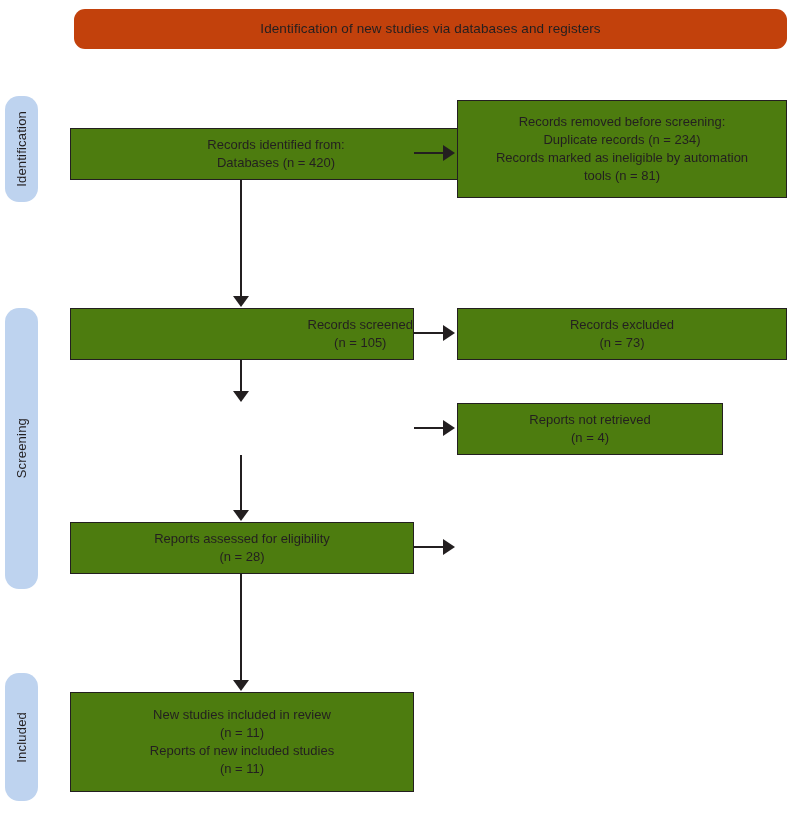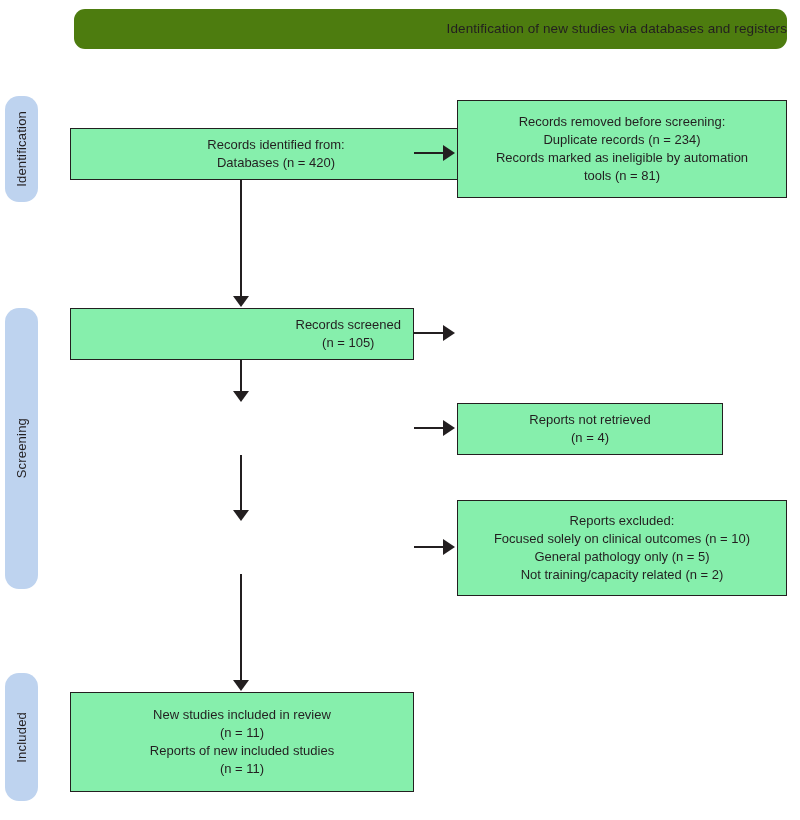--- a/index.html
+++ b/index.html
@@ -20,25 +20,25 @@
     overflow: hidden;
   }
 
   
   .banner {
     position: absolute;
     left: 74px;
     top: 9px;
     width: 713px;
     height: 40px;
-    background: #4d7c0f;
+    background: #c2410c;
     border-radius: 11px;
     display: flex;
     align-items: center;
-    justify-content: flex-end;
+    justify-content: center;
     box-sizing: border-box;
   }
   .banner-text {
     font-size: 13.5px;
     color: #231f20;
     letter-spacing: 0.1px;
     text-align: center;
     line-height: 1.2;
   }
 
@@ -62,27 +62,27 @@
     white-space: nowrap;
     letter-spacing: 0.2px;
   }
   .stage-identification { top: 96px;  height: 106px; }
   .stage-screening      { top: 308px; height: 281px; }
   .stage-included       { top: 673px; height: 128px; }
 
   
   .fbox {
     position: absolute;
-    background: #86efac;
+    background: #4d7c0f;
     border: 1.6px solid #231f20;
     box-sizing: border-box;
     display: flex;
     align-items: center;
     justify-content: center;
-    padding: 4px 12px;
+    padding: 4px 0;
   }
   .fbox .fbox-text {
     font-size: 13px;
     line-height: 1.38;
     text-align: center;
     color: #231f20;
     white-space: pre-line;
   }
 
   .box-identified    { left: 70px;  top: 128px; width: 412px; height: 52px; }
@@ -179,41 +179,43 @@
   <div class="hline h1"></div>
   <div class="harrow ha1"></div>
 
   <div class="vline v1"></div>
   <div class="varrow va1"></div>
 
   <div class="fbox box-screened">
     <span class="fbox-text">Records screened
 (n = 105)</span>
   </div>
+  <div class="fbox box-excluded">
+    <span class="fbox-text">Records excluded
+(n = 73)</span>
+  </div>
   <div class="hline h2"></div>
   <div class="harrow ha2"></div>
 
   <div class="vline v2"></div>
   <div class="varrow va2"></div>
 
   <div class="fbox box-notretrieved">
     <span class="fbox-text">Reports not retrieved
 (n = 4)</span>
   </div>
   <div class="hline h3"></div>
   <div class="harrow ha3"></div>
 
   <div class="vline v3"></div>
   <div class="varrow va3"></div>
 
-  <div class="fbox box-repexcluded">
-    <span class="fbox-text">Reports excluded:
-Focused solely on clinical outcomes (n = 10)
-General pathology only (n = 5)
-Not training/capacity related (n = 2)</span>
+  <div class="fbox box-assessed">
+    <span class="fbox-text">Reports assessed for eligibility
+(n = 28)</span>
   </div>
   <div class="hline h4"></div>
   <div class="harrow ha4"></div>
 
   <div class="vline v4"></div>
   <div class="varrow va4"></div>
 
   <div class="fbox box-included">
     <span class="fbox-text">New studies included in review
 (n = 11)

